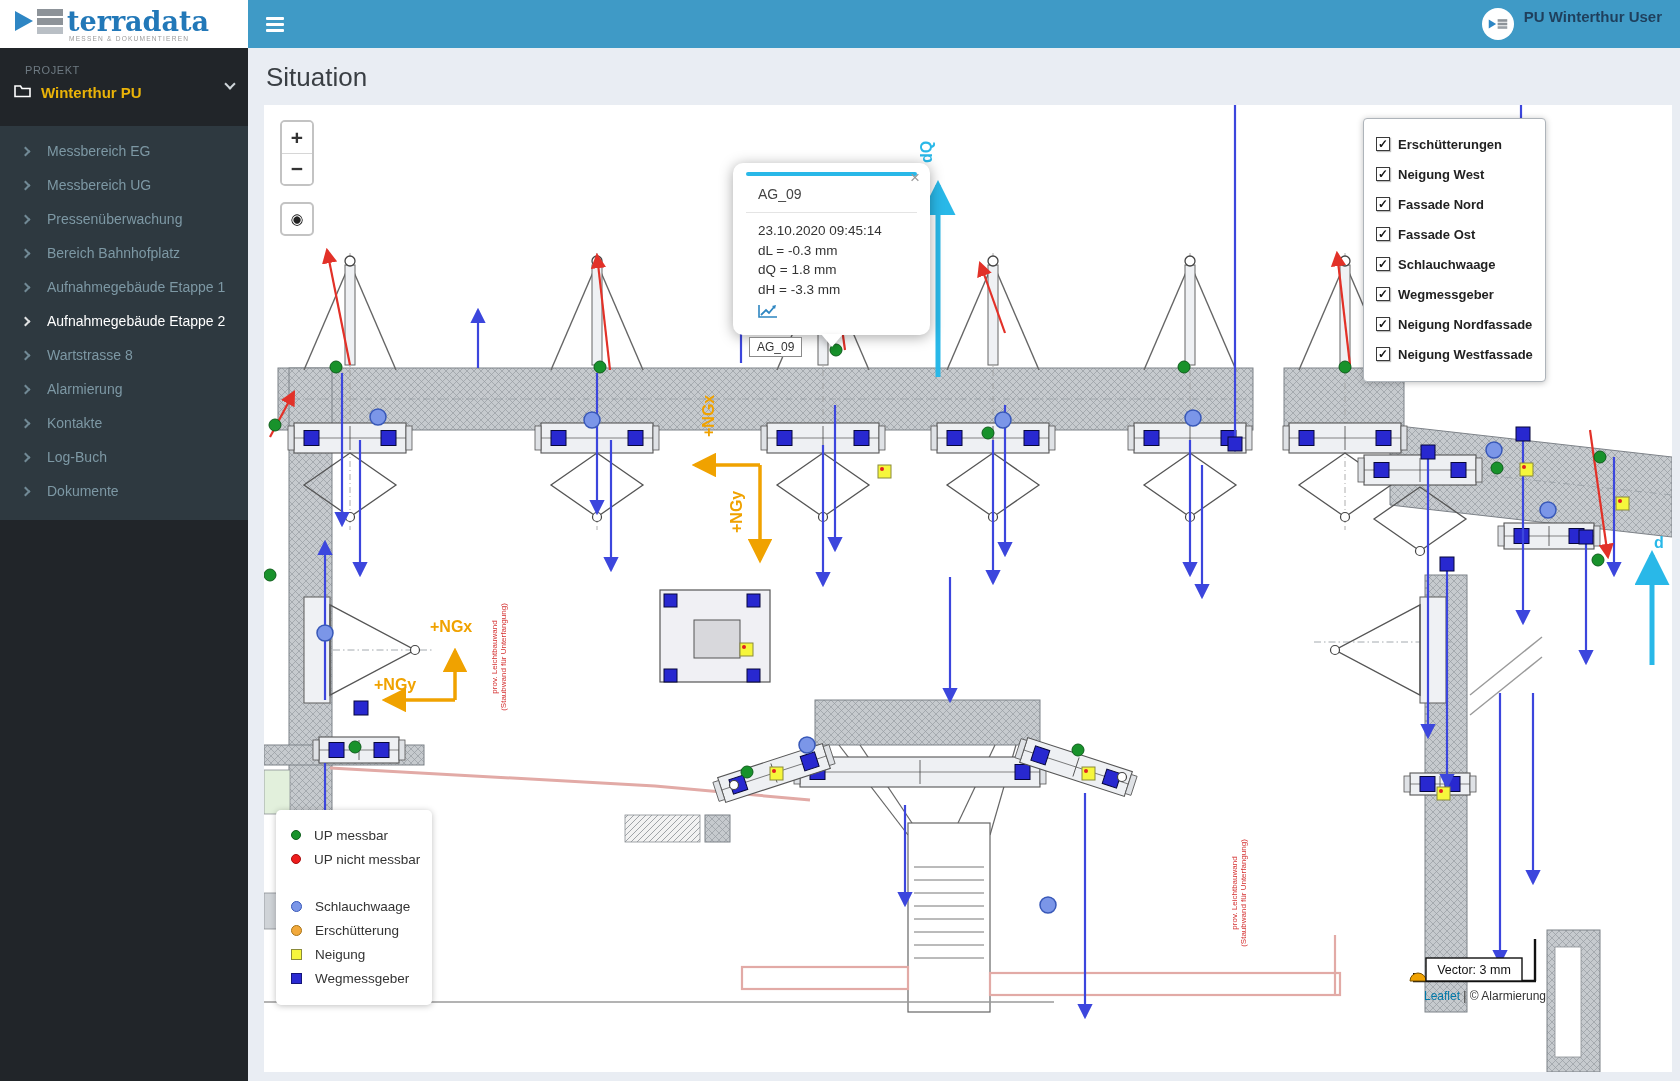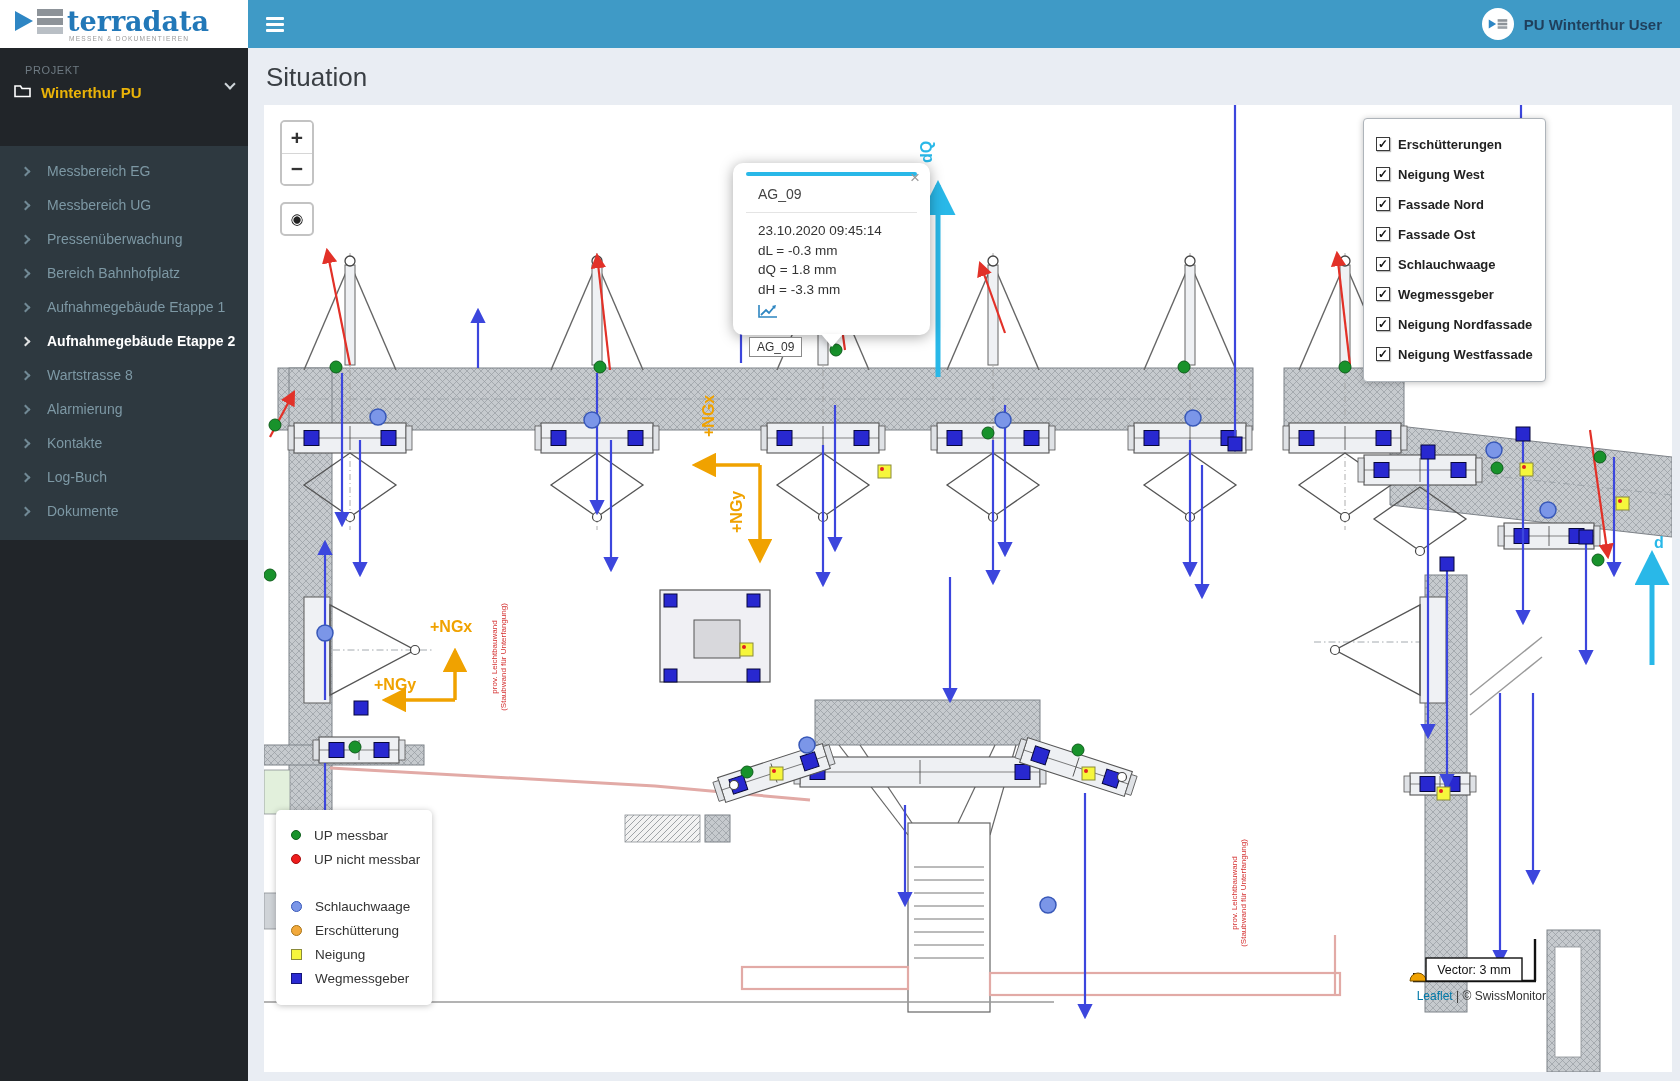--- a/index.html
+++ b/index.html
@@ -4,30 +4,30 @@
 <style>
   *{box-sizing:border-box;margin:0;padding:0}
   html,body{width:1680px;height:1081px;overflow:hidden;font-family:"Liberation Sans",sans-serif;background:#e9edf3}
 
   
   .sidebar{position:absolute;left:0;top:0;width:248px;height:100%;background:#212529;z-index:5}
   .logo{height:48px;background:#fff;display:flex;align-items:center;padding-left:12px}
   .projekt-label{padding:16px 25px 8px;font-size:11px;color:#6e7a82;letter-spacing:.6px}
   .project-row{display:flex;align-items:flex-start;height:42px;padding:0 14px;color:#eab308;font-weight:bold;font-size:15px;gap:10px;cursor:pointer}
   .chev-down{width:8px;height:8px;border-right:2px solid #cfd6da;border-bottom:2px solid #cfd6da;transform:rotate(45deg);margin-left:auto;margin-top:-4px}
-  .nav{background:#2e3940;padding:8px 0 12px;margin-top:20px}
+  .nav{background:#2e3940;padding:8px 0 12px;margin-top:0}
   .nav-item{display:flex;align-items:center;height:34px;padding-left:22px;gap:18px;font-size:14px;color:#7d98a4;cursor:pointer;white-space:nowrap}
   .nav-item .chev{width:7px;height:7px;border-right:2px solid currentColor;border-bottom:2px solid currentColor;transform:rotate(-45deg);flex:0 0 auto;opacity:.85}
-  .nav-item.active{color:#fff;font-weight:bold}
+  .nav-item.active{color:#fff;font-weight:normal}
 
   
   .topbar{position:absolute;left:248px;top:0;right:0;height:48px;background:#3f9ac6;display:flex;align-items:center;padding:0 18px;z-index:4}
   .burger{display:flex;flex-direction:column;gap:3px;cursor:pointer}
   .burger span{display:block;width:18px;height:3px;background:#fff;border-radius:1px}
-  .userbox{margin-left:auto;display:flex;align-items:center;gap:10px;cursor:pointer}
+  .userbox{margin-left:auto;display:flex;align-items:flex-start;gap:10px;cursor:pointer}
   .avatar{width:32px;height:32px;border-radius:50%;background:#fff;display:flex;align-items:center;justify-content:center}
   .username{color:#1f3f5c;font-weight:bold;font-size:15px}
 
   
   .content{position:absolute;left:248px;top:48px;right:0;bottom:0;background:#e9edf3}
   .page-title{padding:14px 0 0 18px;font-size:26px;color:#3a3f44;font-weight:400}
   .map{position:absolute;left:16px;top:57px;width:1408px;height:967px;background:#fff;overflow:hidden}
   .map svg.draw{position:absolute;left:0;top:0}
 
   .overlay{position:absolute;z-index:10}
@@ -603,16 +603,16 @@
         <line x1="5" y1="37" x2="5" y2="45" stroke="#111" stroke-width="2"></line>
         <line x1="4" y1="45" x2="127" y2="45" stroke="#111" stroke-width="2.4"></line>
         <line x1="126" y1="45" x2="126" y2="3" stroke="#111" stroke-width="2.4"></line>
         <path d="M1,45 a8,8 0 0 1 16,0 z" fill="#f0a200" stroke="#7a5200" stroke-width="1"></path>
         <rect x="17" y="22" width="96" height="23" fill="#fff" stroke="#111" stroke-width="1.4"></rect>
         <text x="65" y="38" text-anchor="middle" font-size="12.5" fill="#111" font-family="Liberation Sans, sans-serif">Vector: 3 mm</text>
       </svg>
     </div>
 
     <div class="overlay attrib">
-      <a>Leaflet</a><span> | © SwissMonitor</span>
+      <a>Leaflet</a><span> | © Alarmierung</span>
     </div>
   </div>
 </div>
 
 </body></html>

